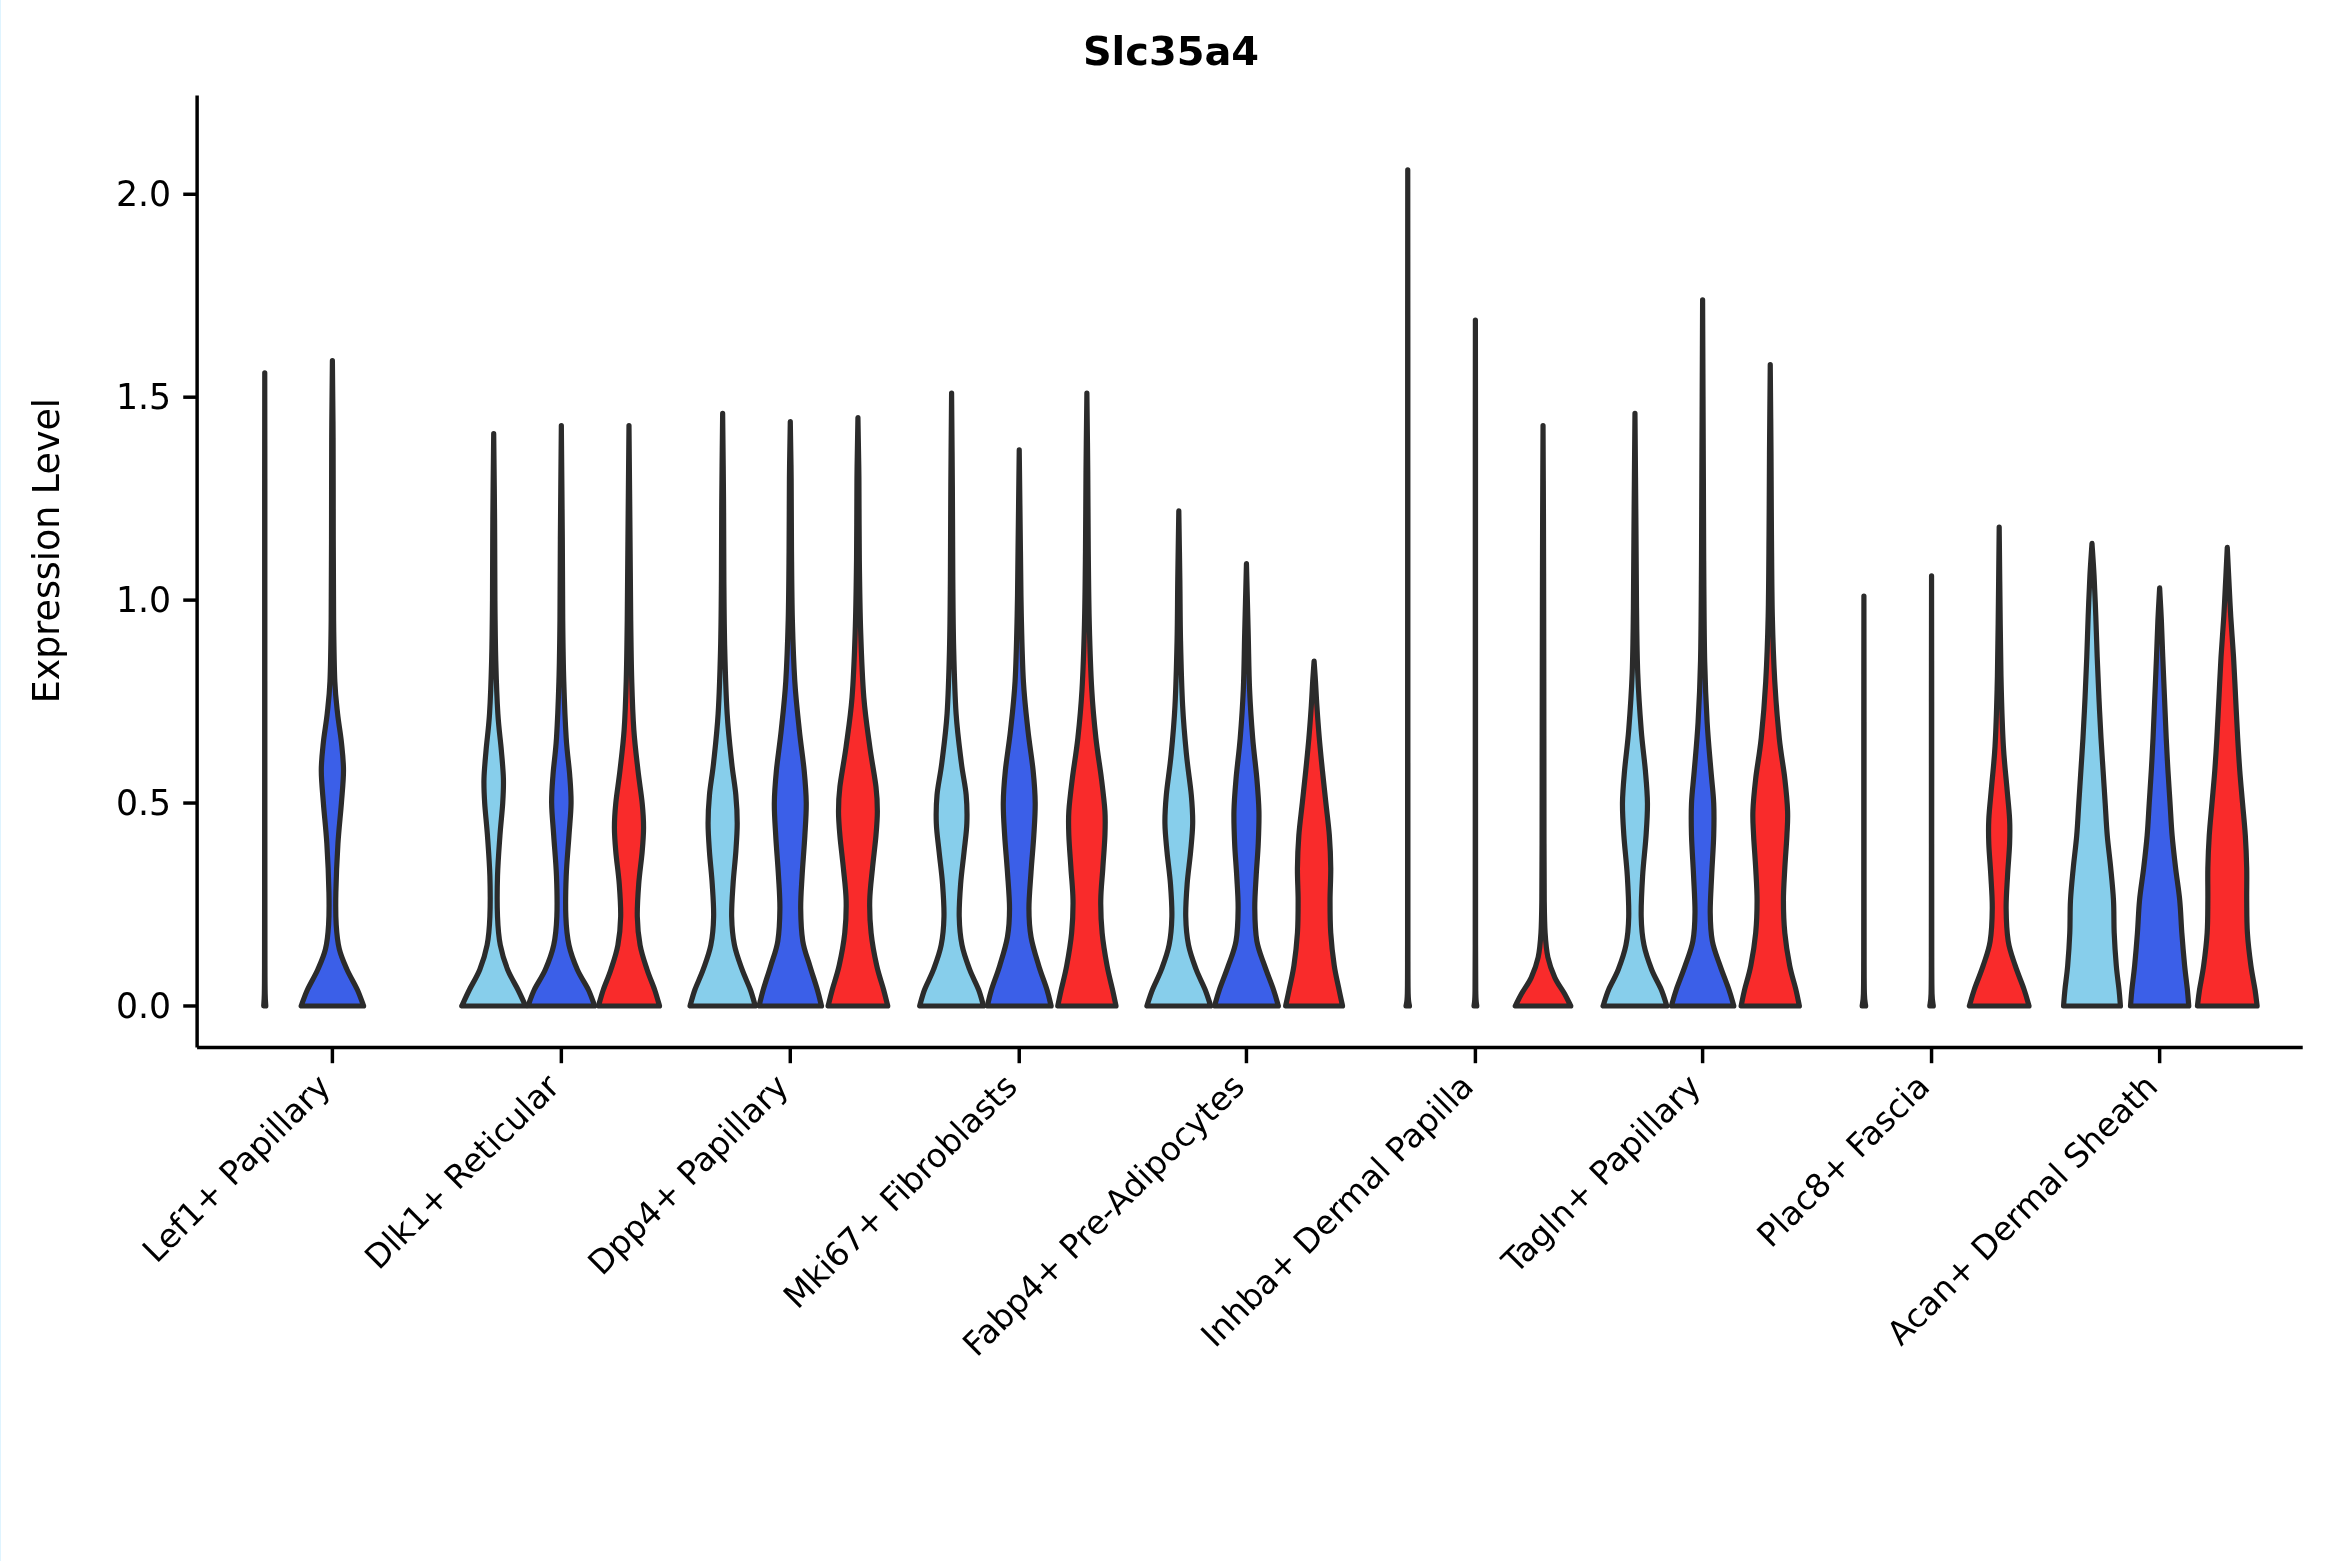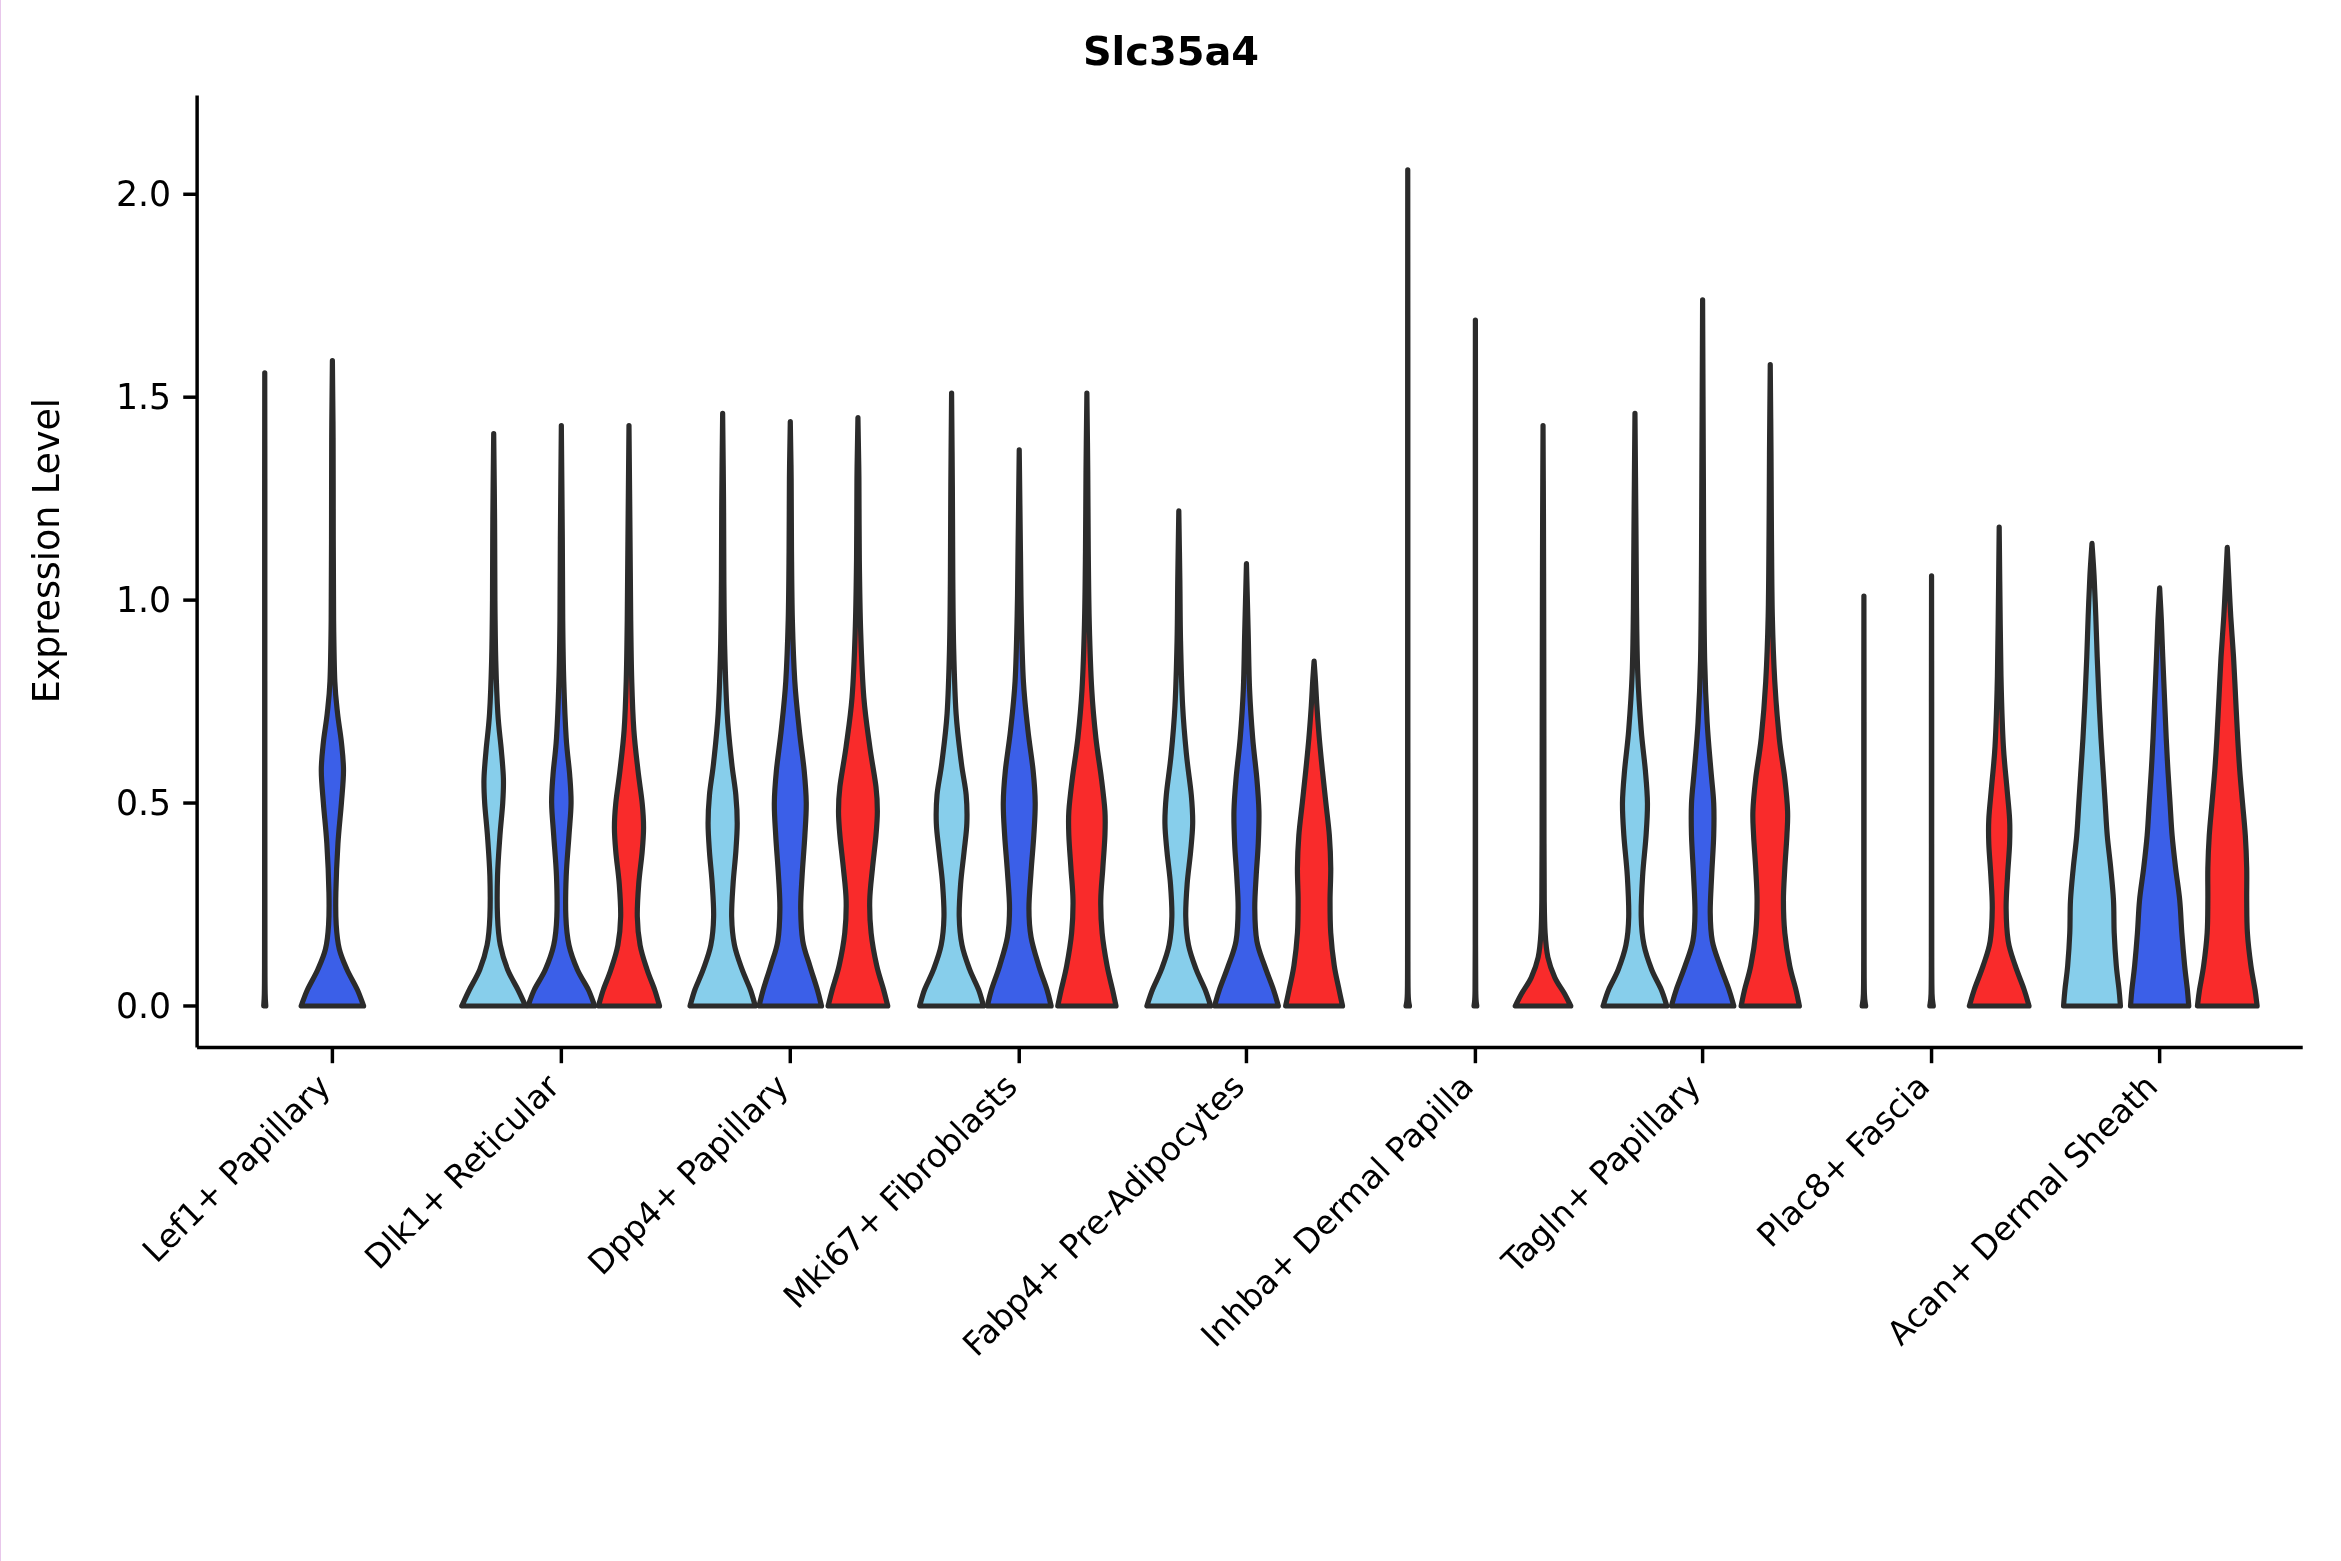--- a/index.html
+++ b/index.html
@@ -1,17 +1,17 @@
 <!DOCTYPE html>
 <html style="font-size:14px"><head>
 <meta charset="utf-8">
 <style>
   html,body{margin:0;padding:0;background:#ffffff;}
   body{width:2342px;height:1561px;overflow:hidden;font-family:"DejaVu Sans",sans-serif;}
-  #root{position:relative;width:2342px;height:1561px;background:#a21caf;}
+  #root{position:relative;width:2342px;height:1561px;background:#7dd3fc;}
   svg{display:block;}
   .title-text{font-family:"DejaVu Sans",sans-serif;font-weight:bold;font-size:46px;fill:#000;}
   .ylabel-text{font-family:"DejaVu Sans",sans-serif;font-size:42px;fill:#000;}
   .ytick-text{font-family:"DejaVu Sans",sans-serif;font-size:40px;fill:#000;}
   .xtick-text{font-family:"DejaVu Sans",sans-serif;font-size:38px;fill:#000;}
   .spine{stroke:#000;stroke-width:4;fill:none;}
   .tickmark{stroke:#000;stroke-width:4;}
   .violin-path{stroke:#2b2b2b;stroke-width:6;stroke-linejoin:round;}
 </style>
 </head>

